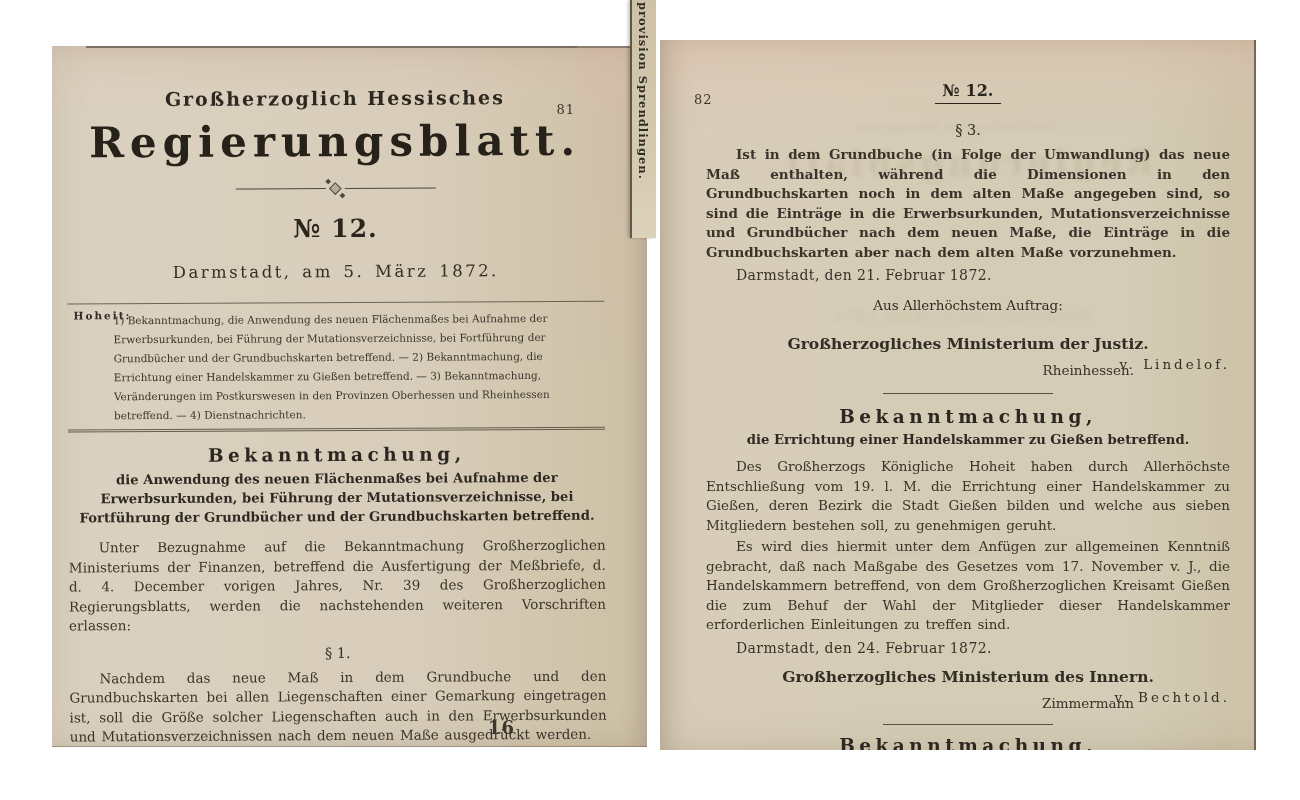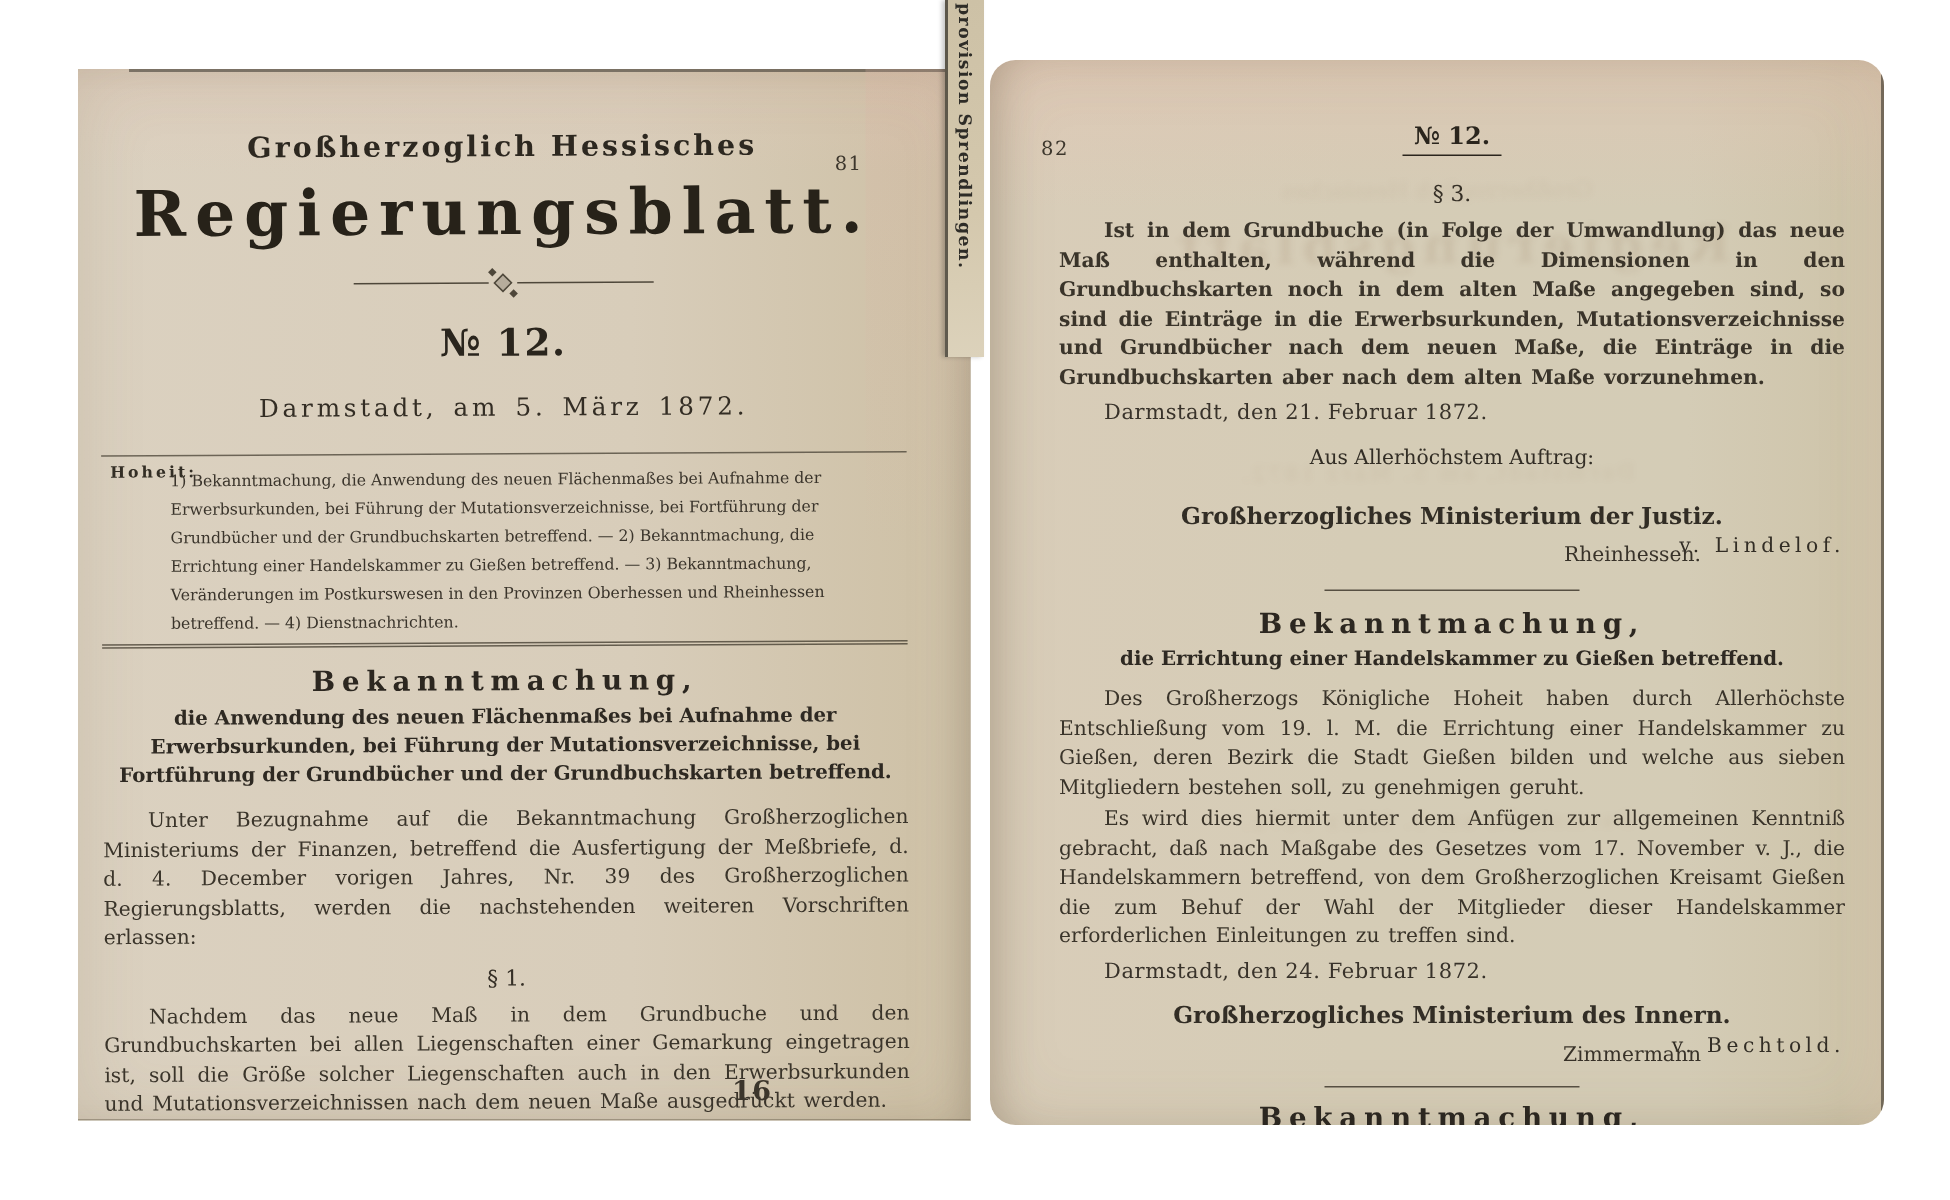--- a/index.html
+++ b/index.html
@@ -26,21 +26,20 @@
   .page-left::after{ 
     content:"";position:absolute;left:0;right:0;bottom:0;height:1px;
     background:rgba(84,74,56,.38);
   }
   .page-right{
     left:660px;top:40px;width:596px;height:710px;
     background:
       linear-gradient(180deg, rgba(229,195,178,.42), rgba(229,195,178,0) 14%),
       linear-gradient(90deg,#d9cdb9 0%,#d5ccb6 40%,#d4ccb6 78%,#cfc5ab 95%,#d6c9b0 100%);
     box-shadow:inset 0 0 46px rgba(120,100,70,.15), inset 16px 0 26px -14px rgba(95,80,58,.30);
-    border-radius:17px;
   }
   .page-right::after{ 
     content:"";position:absolute;top:0;bottom:0;right:0;width:2px;
     background:rgba(58,52,42,.62);
   }
   .blush{position:absolute;pointer-events:none;}
   .blush-left{right:0;top:0;width:70px;height:320px;
     background:linear-gradient(180deg,rgba(220,178,165,.22),rgba(220,178,165,0));}
 
   

